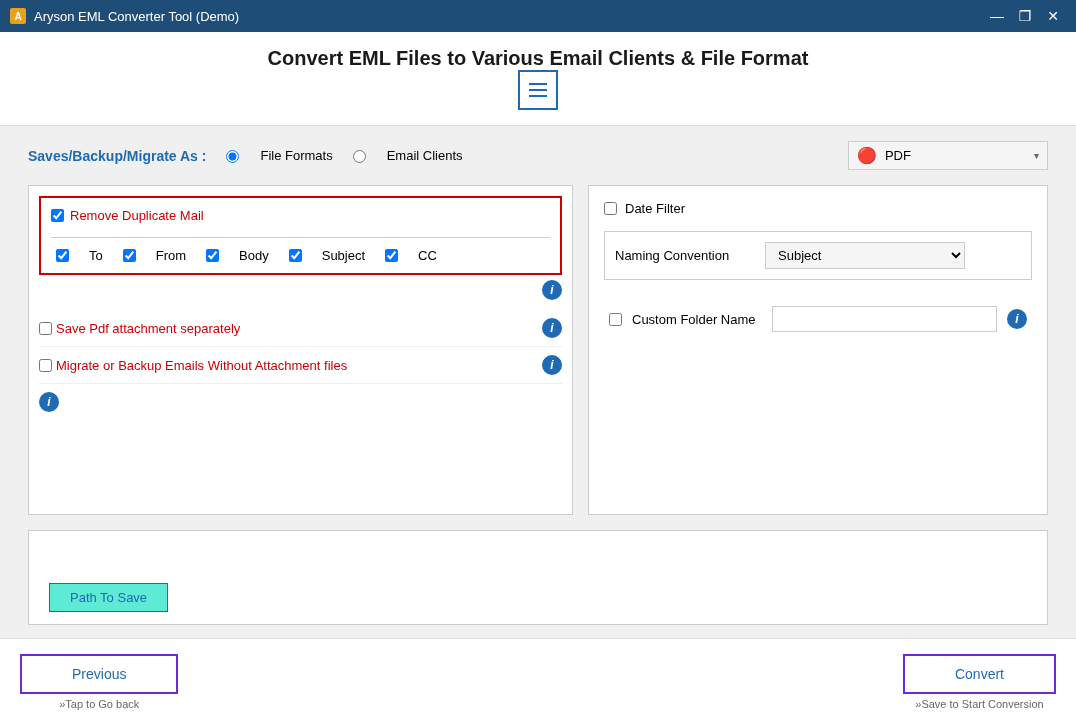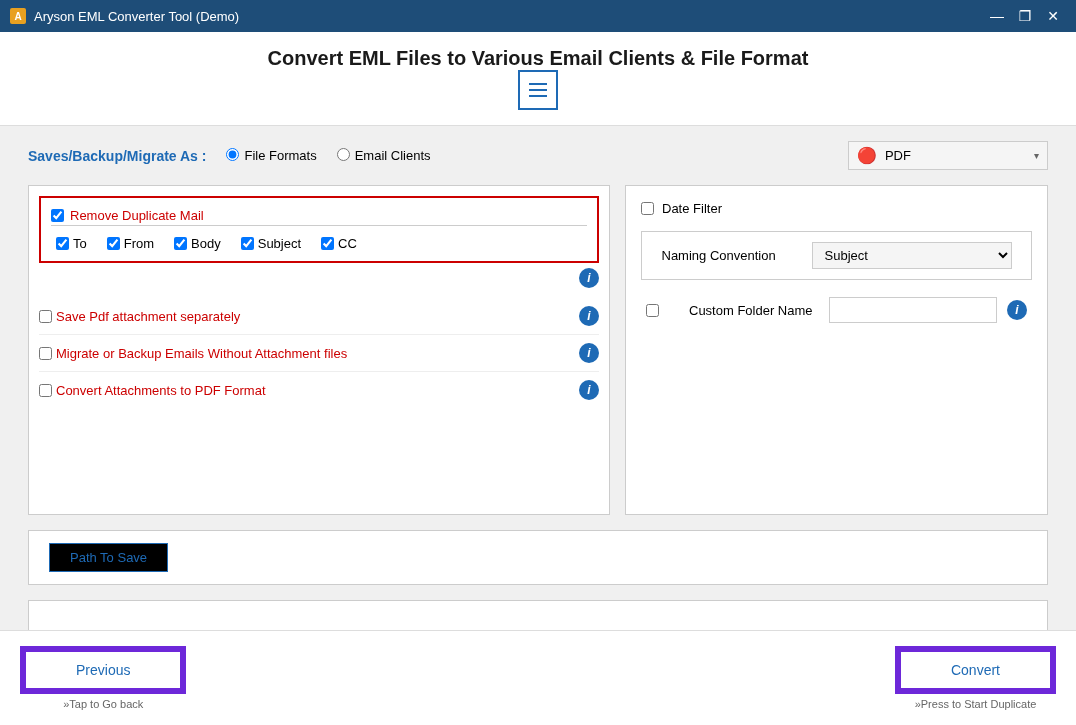--- a/index.html
+++ b/index.html
@@ -46,21 +46,21 @@
 
     
     .format-row {
       display: flex;
       align-items: center;
       gap: 20px;
       margin-bottom: 15px;
     }
     .format-label { font-size: 14px; font-weight: 600; color: #1e6ab5; }
     .radio-group { display: flex; gap: 20px; align-items: center; }
-    .radio-option { display: flex; align-items: flex-start; gap: 5px; font-size: 13px; cursor: pointer; }
+    .radio-option { display: flex; align-items: flex-end; gap: 21px; font-size: 13px; cursor: pointer; }
     .radio-option input { cursor: pointer; }
     .format-dropdown {
       display: flex; align-items: center;
       background: #f5f5f5;
       border: 1px solid #ccc;
       padding: 4px 8px;
       min-width: 200px;
       cursor: pointer;
       gap: 8px;
       margin-left: auto;
@@ -80,25 +80,25 @@
       padding: 10px;
       min-height: 330px;
     }
 
     
     .duplicate-section {
       border: 2px solid #cc0000;
       padding: 10px;
       margin-bottom: 15px;
     }
-    .duplicate-header { display: flex; align-items: center; gap: 6px; margin-bottom: 2px; }
+    .duplicate-header { display: flex; align-items: center; gap: 6px; margin-bottom: 14px; }
     .duplicate-header input { cursor: pointer; }
     .duplicate-header label { color: #cc0000; font-size: 13px; cursor: pointer; }
     .checkbox-row { display: flex; gap: 20px; align-items: center; padding-left: 5px; }
-    .cb-item { display: flex; align-items: center; gap: 4px; font-size: 13px; }
+    .cb-item { display: flex; align-items: center; gap: 20px; font-size: 13px; }
     .cb-item input { cursor: pointer; }
 
     
     .option-row {
       display: flex; align-items: center; justify-content: space-between;
       padding: 8px 0;
       border-bottom: 1px solid #eee;
     }
     .option-row:last-child { border-bottom: none; }
     .option-left { display: flex; align-items: center; gap: 4px; }
@@ -111,55 +111,55 @@
       color: white;
       font-size: 12px;
       display: flex; align-items: center; justify-content: center;
       cursor: pointer;
       font-style: italic;
       font-weight: bold;
     }
 
     
     .right-panel {
-      width: 423px;
+      width: 460px;
       background: white;
       border: 1px solid #ccc;
       padding: 15px;
       min-height: 330px;
     }
 
     .date-filter-row { display: flex; align-items: center; gap: 8px; margin-bottom: 15px; }
     .date-filter-row input { cursor: pointer; }
     .date-filter-label { font-size: 13px; }
     .date-row { display: flex; align-items: center; gap: 10px; margin-bottom: 20px; }
     .date-label { font-size: 13px; font-weight: 500; min-width: 70px; }
     .date-input {
       border: 1px solid #ccc;
       background: white;
       width: 120px; height: 26px;
       padding: 2px 5px;
       font-size: 12px;
     }
     .date-sep { width: 20px; height: 26px; background: #888; display: inline-block; }
 
-    .naming-row { display: flex; align-items: center; gap: 10px; margin-bottom: 12px; border: 1px solid #ccc; padding: 10px; justify-content: center; }
+    .naming-row { display: flex; align-items: center; gap: 10px; margin-bottom: 21px; border: 1px solid #ccc; padding: 10px; }
     .naming-label { font-size: 13px; font-weight: 500; min-width: 140px; }
     .naming-select {
       border: 1px solid #ccc;
       background: #f5f5f5;
       padding: 4px 8px;
       width: 200px;
       font-size: 13px;
       cursor: pointer;
     }
 
     .custom-folder-row { display: flex; align-items: center; gap: 10px; padding: 5px; }
     .custom-folder-row input[type="checkbox"] { cursor: pointer; }
-    .custom-folder-label { font-size: 13px; min-width: 130px; margin-left: 20px; }
+    .custom-folder-label { font-size: 13px; min-width: 130px; }
     .custom-folder-input {
       flex: 1;
       border: 1px solid #ccc;
       background: white;
       height: 26px;
       padding: 2px 5px;
       font-size: 12px;
     }
     .info-btn-sm {
       width: 20px; height: 20px;
@@ -187,26 +187,27 @@
     .path-input {
       flex: 1;
       border: 1px solid #ccc;
       background: #f9f9f9;
       height: 32px;
       padding: 4px 8px;
       font-size: 13px;
     }
     .path-save-btn {
       border: 1px solid #1e6ab5;
-      background: #000000;
+      background: #5eead4;
       color: #1e6ab5;
       padding: 6px 20px;
       font-size: 13px;
       cursor: pointer;
       white-space: nowrap;
+      margin-top: 40px;
     }
 
     
     .preview-area {
       background: white;
       border: 1px solid #ccc;
       margin-top: 15px;
       min-height: 90px;
     }
 
@@ -217,21 +218,21 @@
       padding: 15px 20px;
       display: flex;
       justify-content: space-between;
       align-items: flex-end;
       position: absolute;
       bottom: 0;
       left: 0; right: 0;
     }
     .footer-btn-group { display: flex; flex-direction: column; align-items: center; gap: 4px; }
     .footer-btn {
-      border: 6px solid #6d28d9;
+      border: 2px solid #6d28d9;
       background: white;
       color: #1e6ab5;
       padding: 10px 50px;
       font-size: 14px;
       cursor: pointer;
       font-weight: 500;
     }
     .footer-hint { font-size: 11px; color: #666; }
 
     .separator-line { height: 1px; background: #ccc; margin: 0 0 10px 0; }
@@ -329,24 +330,20 @@
 
       <div class="option-row">
         <div class="option-left">
           <input type="checkbox" id="opt2" style="">
           <label for="opt2">Migrate or Backup Emails Without Attachment files</label>
         </div>
         <div class="info-btn">i</div>
       </div>
 
       <div class="option-row">
-        <div class="option-left">
-          <input type="checkbox" id="opt3" style="">
-          <label for="opt3">Convert Attachments to PDF Format</label>
-        </div>
         <div class="info-btn">i</div>
       </div>
 
     </div>
 
     <div class="right-panel">
 
       <div class="date-filter-row">
         <input type="checkbox" id="dateFilter" style="">
         <label for="dateFilter" class="date-filter-label">Date Filter</label>
@@ -378,15 +375,15 @@
 
 </div>
 
 <div class="footer">
   <div class="footer-btn-group">
     <button class="footer-btn">Previous</button>
     <span class="footer-hint">»Tap to Go back</span>
   </div>
   <div class="footer-btn-group">
     <button class="footer-btn">Convert</button>
-    <span class="footer-hint">»Press to Start Duplicate</span>
+    <span class="footer-hint">»Save to Start Conversion</span>
   </div>
 </div>
 
 </body></html>

